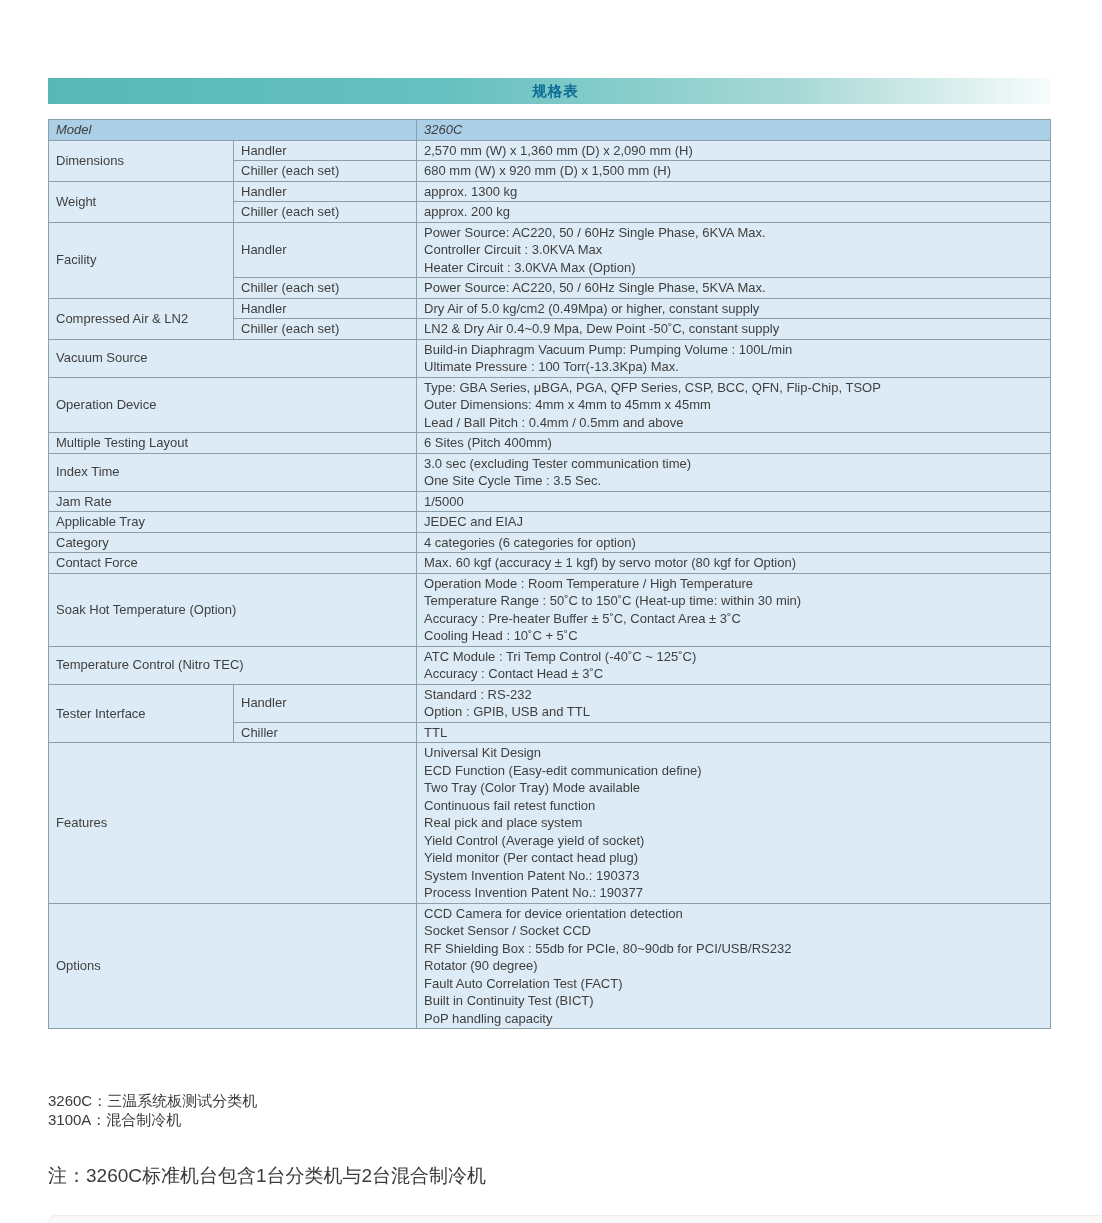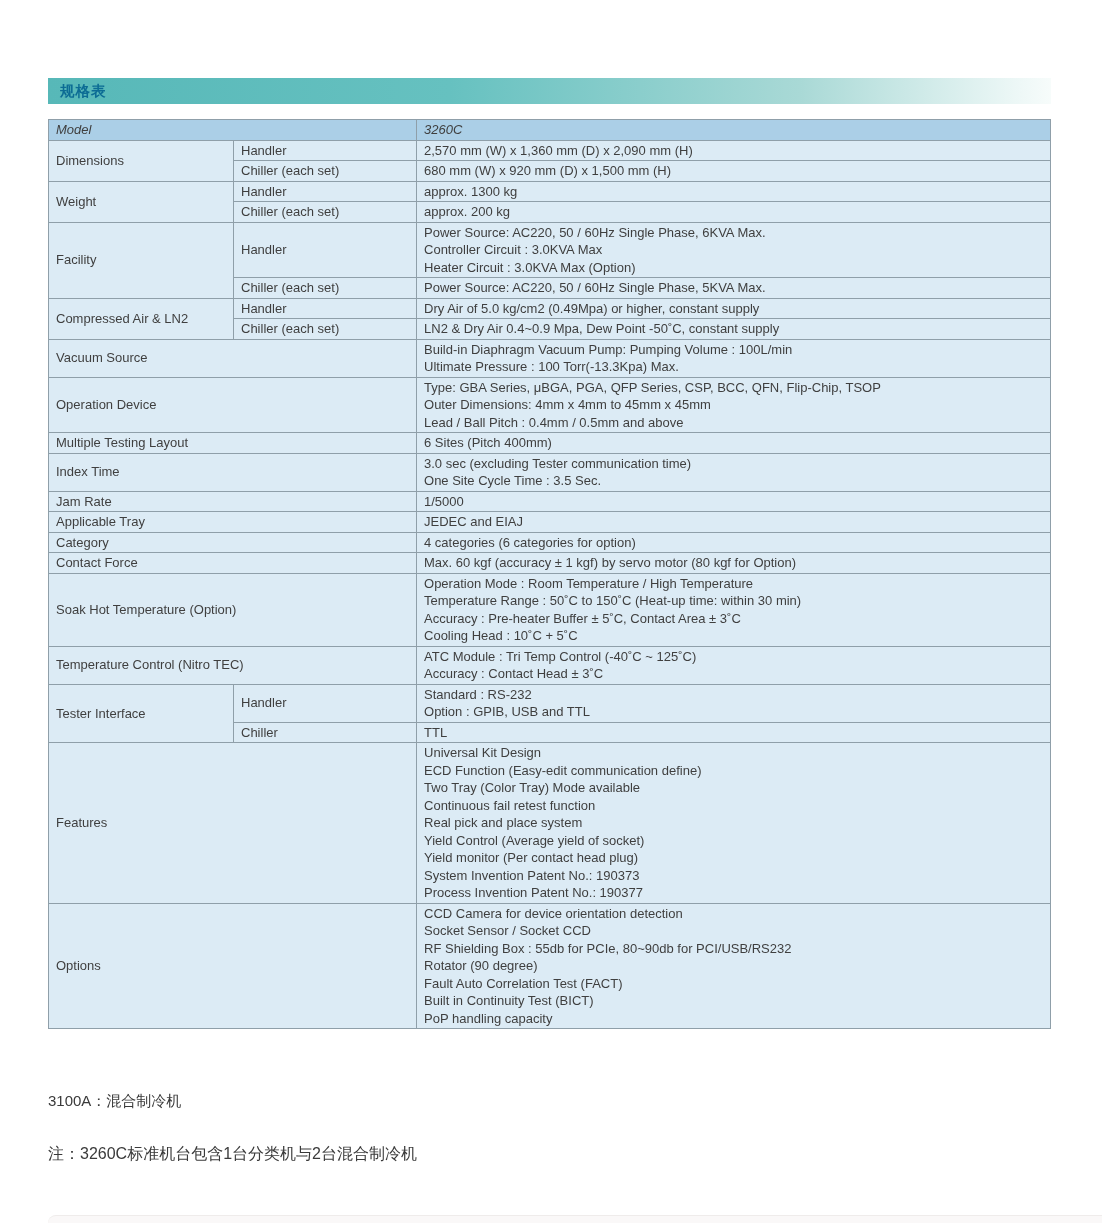--- a/index.html
+++ b/index.html
@@ -17,20 +17,21 @@
   .section-bar {
     height: 26px;
     display: flex; align-items: center;
     padding-left: 12px;
     font-size: 14.5px; font-weight: bold;
     color: #0c6c94;
     letter-spacing: 1px;
   }
   .section-bar.spec {
     background: linear-gradient(90deg, #57b8b8 0%, #66c1c0 40%, #a9d9d6 75%, #eef8f7 97%, #f7fcfb 100%);
+    justify-content: center;
   }
   .section-bar.order {
     background: linear-gradient(90deg, #57b8b8 0%, #6cc3c2 16%, #c2e5e2 30%, #ffffff 44%, #ffffff 100%);
   }
 
   
   table.spec {
     width: 100%;
     margin-top: 15px;
     border-collapse: collapse;
@@ -49,21 +50,21 @@
   table.spec tr.model-row td {
     background: #abcfe7;
     font-style: italic;
   }
   .col-label { width: 185px; }
   .col-sub   { width: 183px; }
 
   
   .order-section { margin-top: 62px; }
   .order-items { margin-top: 12px; font-size: 15px; line-height: 19px; color: #3a3a3a; }
-  .order-note  { margin-top: 34px; font-size: 16px; color: #3a3a3a; }
+  .order-note  { margin-top: 34px; font-size: 19px; color: #3a3a3a; }
 
   
   .bottom-strip {
     position: absolute;
     left: 48px; right: 0; bottom: 0;
     height: 8px;
     background: #faf8f8;
     border-top: 1px solid #efeceb;
     border-top-left-radius: 8px;
   }
@@ -222,20 +223,21 @@
 Rotator (90 degree)
 Fault Auto Correlation Test (FACT)
 Built in Continuity Test (BICT)
 PoP handling capacity</td>
     </tr>
   </tbody>
     </table>
 
   <div class="order-section">
     <div class="order-items">
+      <div>3260C：三温系统板测试分类机</div>
       <div>3100A：混合制冷机</div>
     </div>
     <div class="order-note">注：3260C标准机台包含1台分类机与2台混合制冷机</div>
   </div>
 
 </div>
 
 <div class="bottom-strip"></div>
 
 </body></html>

